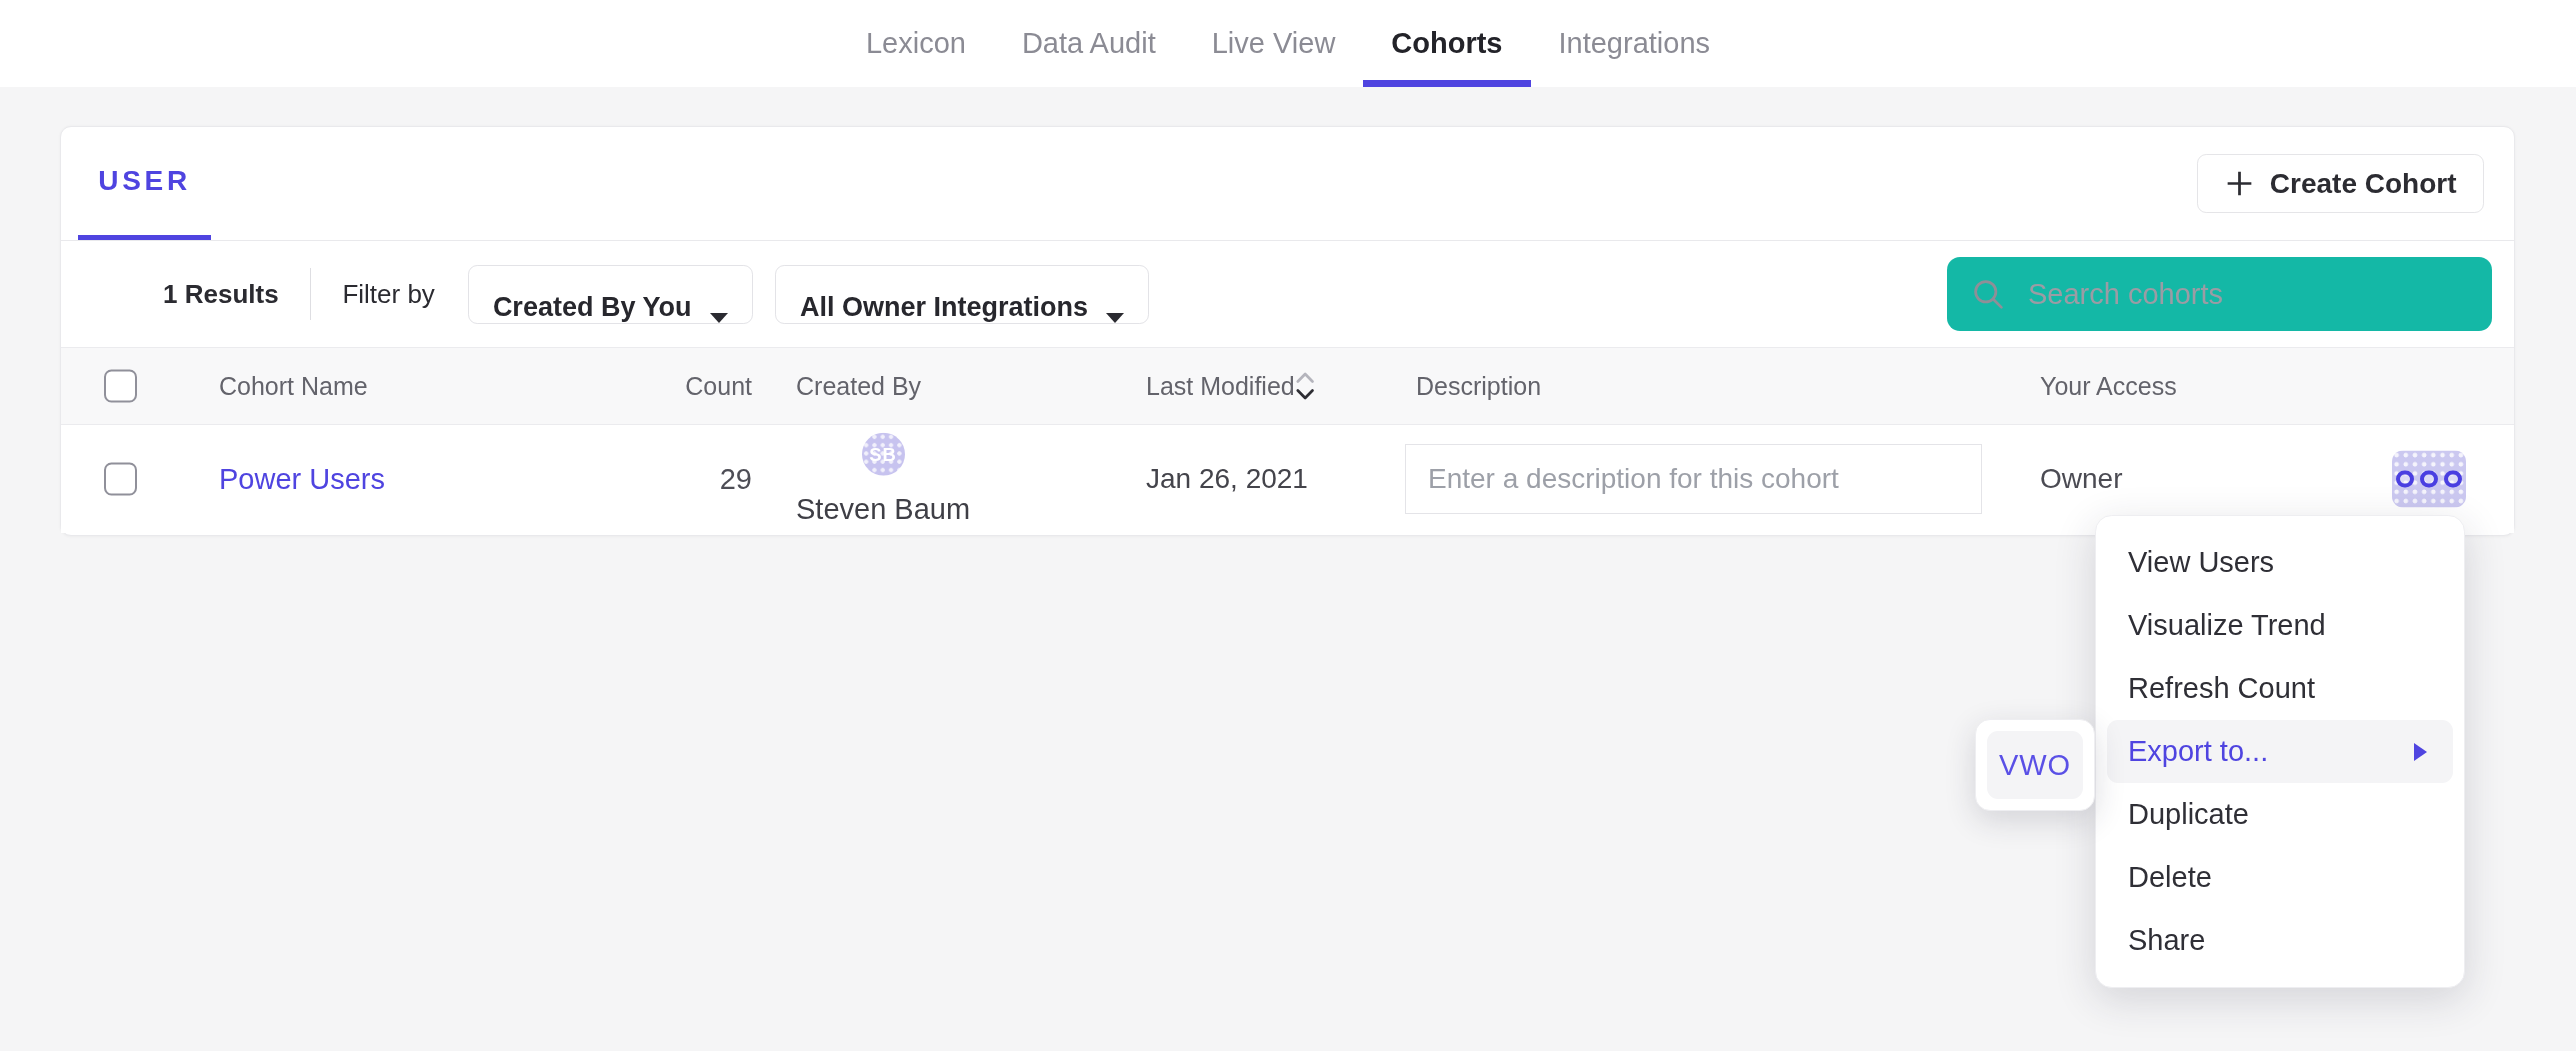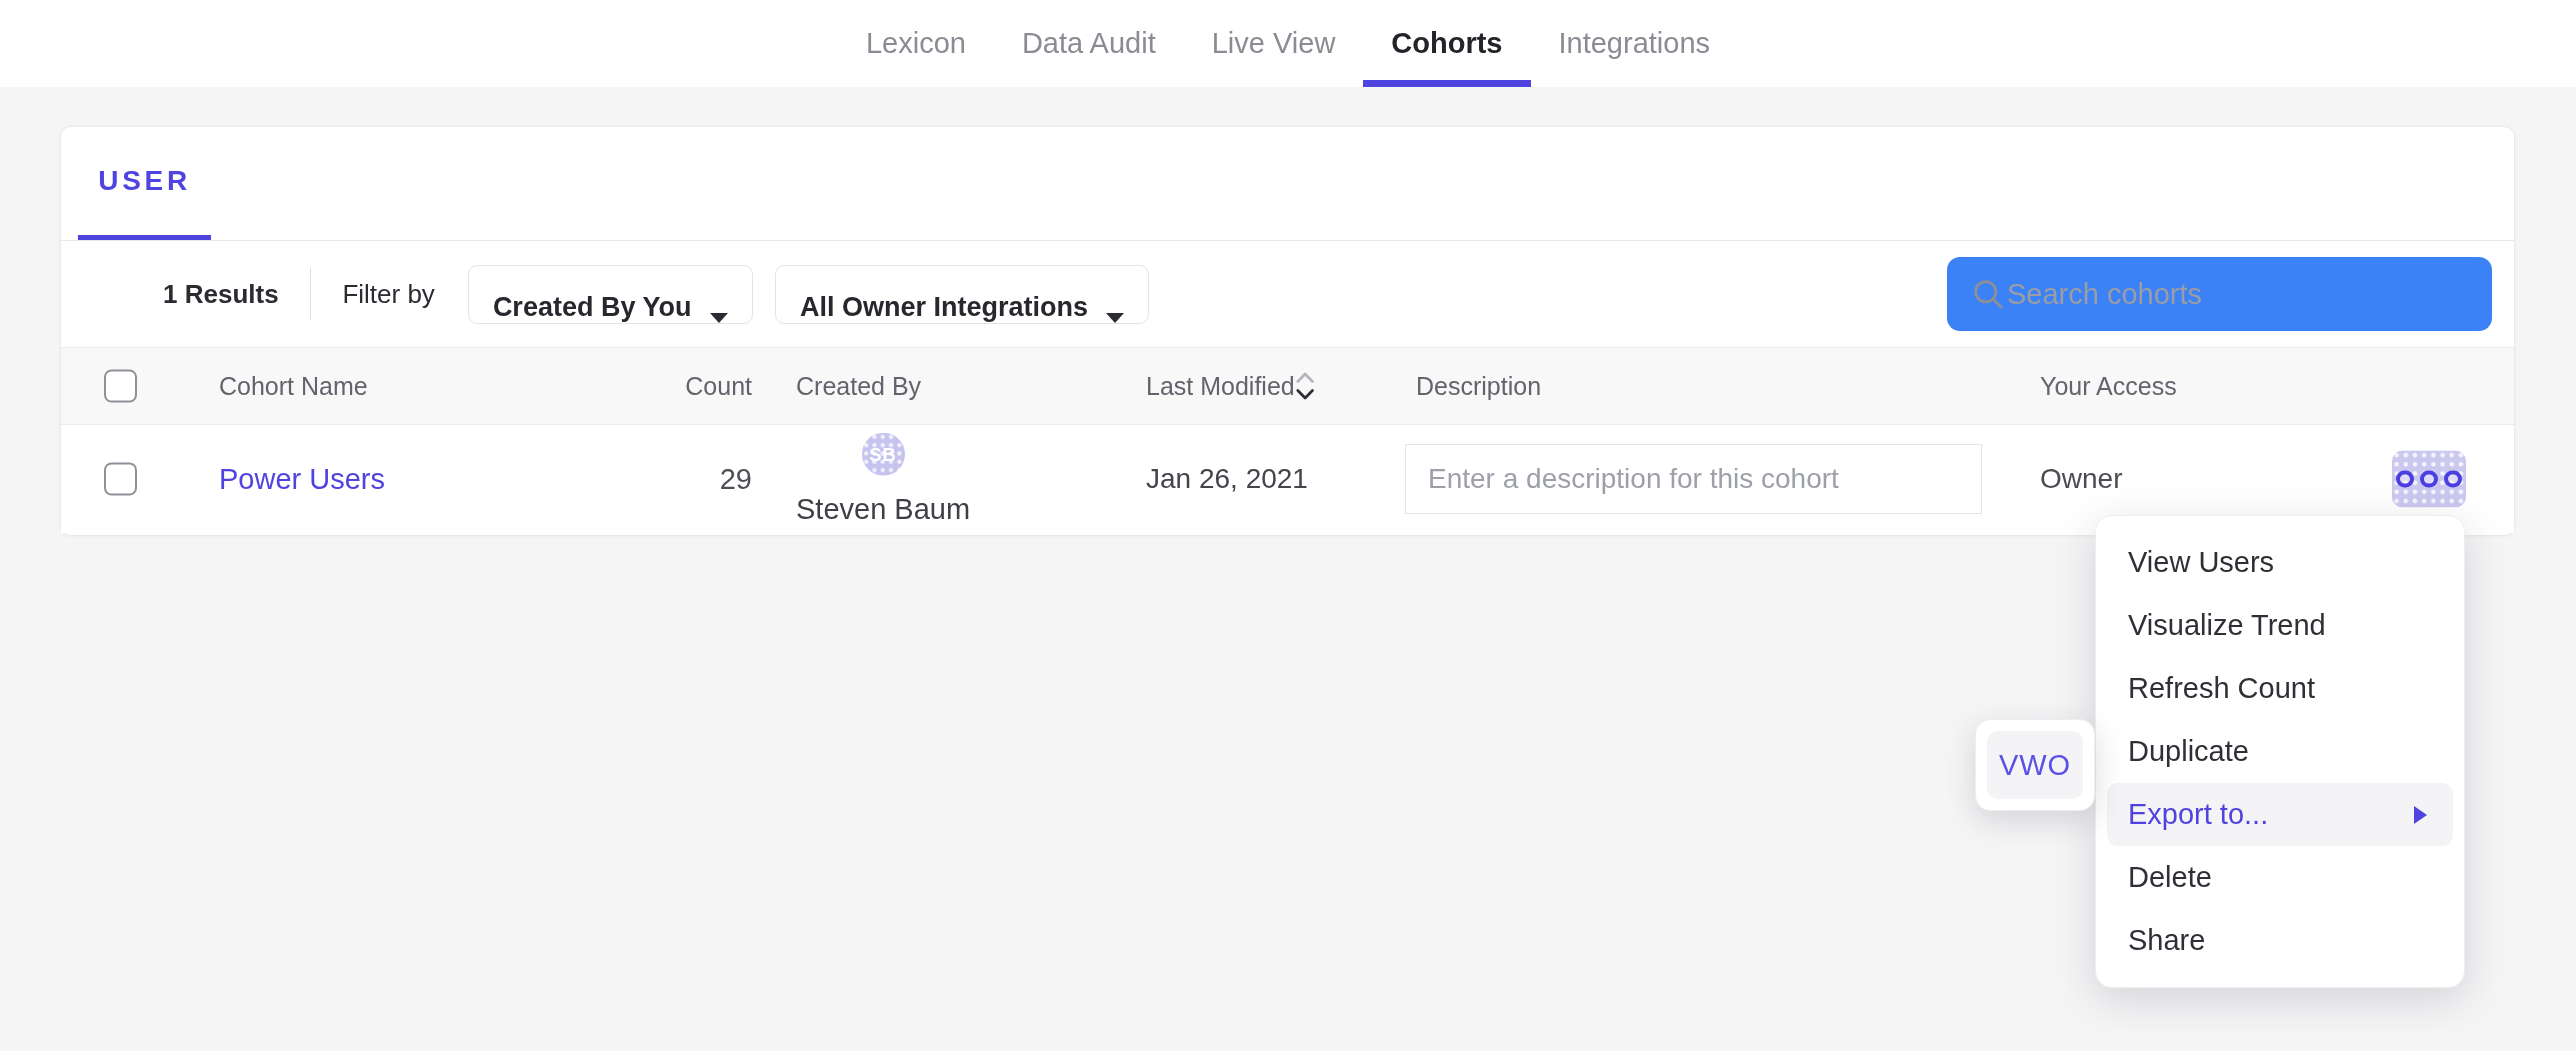--- a/index.html
+++ b/index.html
@@ -69,22 +69,22 @@
     font-size: 27px; font-weight: 600; color: #27272d; cursor: pointer;
     margin-right: 22px; font-family: "Liberation Sans", sans-serif;
   }
   .caret-down {
     width: 0; height: 0;
     border-left: 9.2px solid transparent; border-right: 9.2px solid transparent;
     border-top: 10.2px solid #2b2b31;
   }
   .search-box {
     position: absolute; right: 22px; top: 50%; transform: translateY(-50%);
-    width: 545px; height: 74px; background: #3b82f6; border-radius: 13px;
-    display: flex; align-items: center; padding-left: 24px; gap: 1px;
+    width: 545px; height: 74px; background: #14b8a6; border-radius: 13px;
+    display: flex; align-items: center; padding-left: 24px; gap: 22px;
   }
   .search-box input {
     flex: 1; height: 100%; border: none; outline: none; background: transparent;
     font-size: 29px; color: #3a3a41; font-family: "Liberation Sans", sans-serif;
   }
   .search-box input::placeholder { color: #9b9ca4; }
 
   
   .table-header {
     position: relative; height: 78px; background: #f8f8f9;
@@ -184,20 +184,26 @@
   <div class="topnav-item">Data Audit</div>
   <div class="topnav-item">Live View</div>
   <div class="topnav-item active">Cohorts</div>
   <div class="topnav-item">Integrations</div>
 </nav>
 
 <section class="card">
 
   <div class="card-tabs">
     <div class="user-tab">USER</div>
+    <button class="create-btn">
+      <svg width="31" height="31" viewBox="0 0 34 34">
+        <path d="M17 4 V30 M4 17 H30" stroke="#2c2c32" stroke-width="3" fill="none"></path>
+      </svg>
+      <span>Create Cohort</span>
+    </button>
   </div>
 
   <div class="filter-row">
     <span class="results-count">1 Results</span>
     <span class="v-divider"></span>
     <span class="filter-by">Filter by</span>
     <button class="dropdown-btn">
       <span>Created By You</span>
       <span class="caret-down"></span>
     </button>
@@ -258,25 +264,25 @@
         <span class="ring"></span>
       </button>
     </div>
   </div>
 </section>
 
 <div class="context-menu">
   <div class="menu-item">View Users</div>
   <div class="menu-item">Visualize Trend</div>
   <div class="menu-item">Refresh Count</div>
-  <div class="menu-item">Duplicate</div>
   <div class="menu-item highlighted">
     <span>Export to...</span>
     <span class="arrow-right"></span>
   </div>
+  <div class="menu-item">Duplicate</div>
   <div class="menu-item">Delete</div>
   <div class="menu-item">Share</div>
 </div>
 
 <div class="submenu">
   <button class="submenu-btn">VWO</button>
 </div>
 
 
 </body></html>

